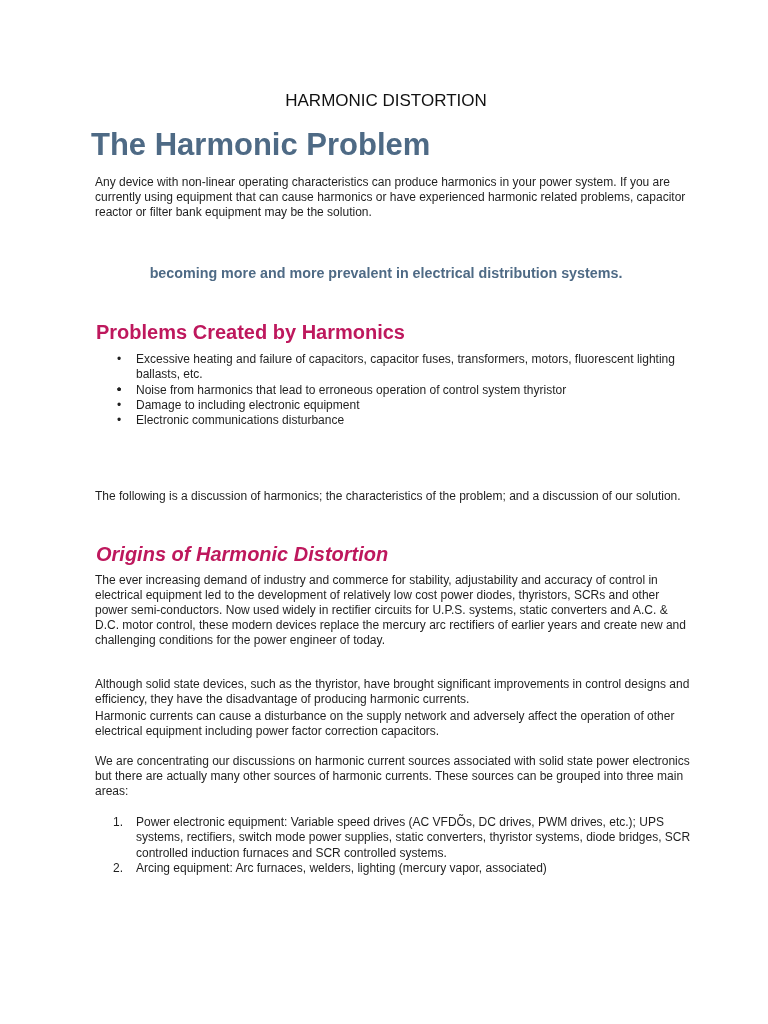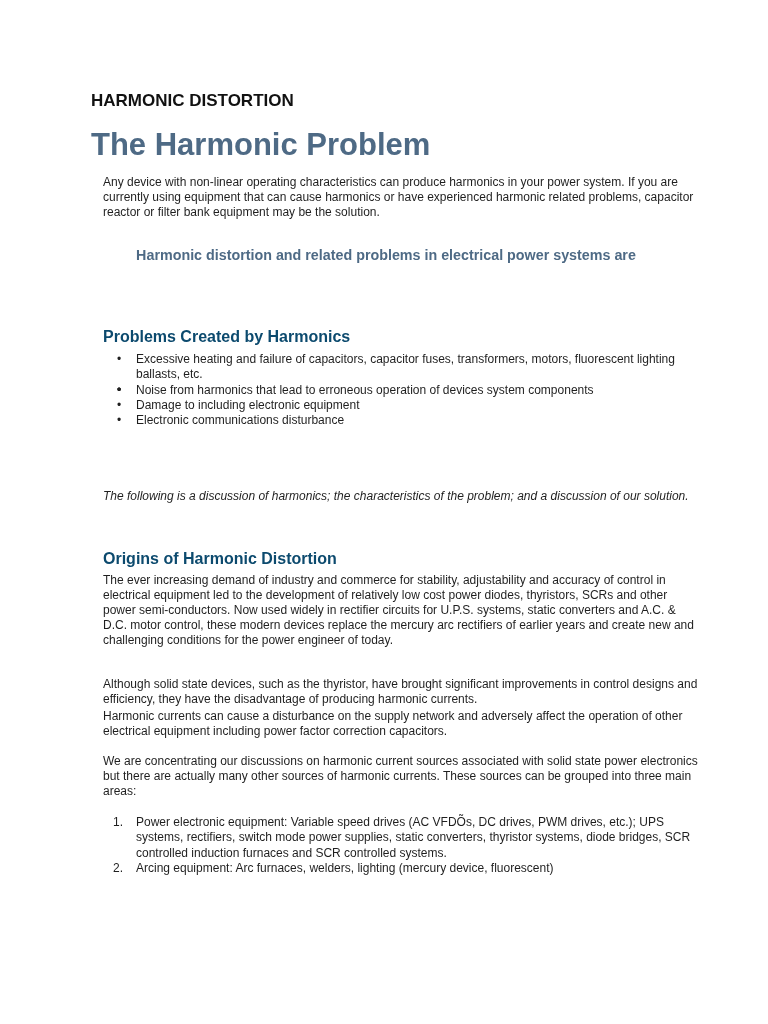--- a/index.html
+++ b/index.html
@@ -1,60 +1,61 @@
 <!DOCTYPE html>
 <html><head>
 <meta charset="utf-8">
 <style>
   html, body { margin: 0; padding: 0; background: #ffffff; }
   body { width: 768px; height: 1024px; position: relative; overflow: hidden;
          font-family: "Liberation Sans", sans-serif; color: #1a1a1a; }
   .page { position: absolute; left: 91px; top: 0; width: 590px; }
-  .doc-title { position: absolute; left: 0; top: 91px; width: 590px; text-align: left;
-               font-size: 17px; font-weight: bold; color: #111; margin: 0; }
+  .doc-title { position: absolute; left: 0; top: 91px; width: 590px; text-align: center;
+               font-size: 17px; font-weight: normal; color: #111; margin: 0; }
   .h1 { position: absolute; left: 0; top: 127px; font-size: 31px; font-weight: bold;
         color: #4e6a85; margin: 0; }
-  .p { position: absolute; left: 12px; width: 595px; font-size: 12px; line-height: 15px; margin: 0; color: #1f1f1f; }
+  .p { position: absolute; left: 4px; width: 595px; font-size: 12px; line-height: 15px; margin: 0; color: #1f1f1f; }
   .callout { position: absolute; left: 0; top: 247px; width: 590px; text-align: center;
              font-size: 14.3px; line-height: 17.5px; font-weight: bold; color: #4e6a85; margin: 0; }
-  .h2 { position: absolute; left: 0; font-size: 16px; font-weight: bold; color: #0c4a6e; margin: 12px; }
+  .h2 { position: absolute; left: 0; font-size: 20px; font-weight: bold; color: #be185d; margin: 5px; }
   ul.bullets, ol.numbered { position: absolute; left: 0; margin: 0; padding: 0; list-style: none; width: 600px; }
   ul.bullets li, ol.numbered li { position: relative; padding-left: 45px; font-size: 12px; line-height: 15.3px; color: #1f1f1f; }
   ul.bullets li .marker { position: absolute; left: 26px; top: 0; }
   ol.numbered li .marker { position: absolute; left: 22px; top: 0; }
 </style>
 </head>
 <body>
 
 <div class="page">
   <h1 class="doc-title">HARMONIC DISTORTION</h1>
   <h2 class="h1">The Harmonic Problem</h2>
   <p class="p" style="top:175px;">Any device with non-linear operating characteristics can produce harmonics in your power system. If you are currently using equipment that can cause harmonics or have experienced harmonic related problems, capacitor reactor or filter bank equipment may be the solution.</p>
 
   <p class="callout">
-    <span>Harmonic distortion and related problems in electrical power systems are</span><br>
+    <br>
+    <span>becoming more and more prevalent in electrical distribution systems.</span>
   </p>
 
   <h3 class="h2" style="top:316px;">Problems Created by Harmonics</h3>
 
   <ul class="bullets" style="top:352px;">
     <li><span class="marker">•</span><span>Excessive heating and failure of capacitors, capacitor fuses, transformers, motors, fluorescent lighting ballasts, etc.</span></li>
     <li><span class="marker">•</span></li>
     <li><span class="marker">•</span></li>
-    <li><span class="marker">•</span><span>Noise from harmonics that lead to erroneous operation of devices system components</span></li>
+    <li><span class="marker">•</span><span>Noise from harmonics that lead to erroneous operation of control system thyristor</span></li>
     <li><span class="marker">•</span><span>Damage to including electronic equipment</span></li>
     <li><span class="marker">•</span><span>Electronic communications disturbance</span></li>
   </ul>
 
-  <p class="p" style="top:489px;font-style:italic;">The following is a discussion of harmonics; the characteristics of the problem; and a discussion of our solution.</p>
+  <p class="p" style="top:489px;">The following is a discussion of harmonics; the characteristics of the problem; and a discussion of our solution.</p>
 
-  <h3 class="h2" style="top:538px;">Origins of Harmonic Distortion</h3>
+  <h3 class="h2" style="top:538px;font-style:italic;">Origins of Harmonic Distortion</h3>
 
   <p class="p" style="top:573px;">The ever increasing demand of industry and commerce for stability, adjustability and accuracy of control in electrical equipment led to the development of relatively low cost power diodes, thyristors, SCRs and other power semi-conductors. Now used widely in rectifier circuits for U.P.S. systems, static converters and A.C. &amp; D.C. motor control, these modern devices replace the mercury arc rectifiers of earlier years and create new and challenging conditions for the power engineer of today.</p>
   <p class="p" style="top:663px;margin-top:14px;">Although solid state devices, such as the thyristor, have brought significant improvements in control designs and efficiency, they have the disadvantage of producing harmonic currents.</p>
   <p class="p" style="top:709px;">Harmonic currents can cause a disturbance on the supply network and adversely affect the operation of other electrical equipment including power factor correction capacitors.</p>
   <p class="p" style="top:754px;">We are concentrating our discussions on harmonic current sources associated with solid state power electronics but there are actually many other sources of harmonic currents. These sources can be grouped into three main areas:</p>
 
   <ol class="numbered" style="top:815px;">
     <li><span class="marker">1.</span><span>Power electronic equipment: Variable speed drives (AC VFDÕs, DC drives, PWM drives, etc.); UPS systems, rectifiers, switch mode power supplies, static converters, thyristor systems, diode bridges, SCR controlled induction furnaces and SCR controlled systems.</span></li>
-    <li><span class="marker">2.</span><span>Arcing equipment: Arc furnaces, welders, lighting (mercury device, fluorescent)</span></li>
+    <li><span class="marker">2.</span><span>Arcing equipment: Arc furnaces, welders, lighting (mercury vapor, associated)</span></li>
   </ol>
 </div>
 
 </body></html>

